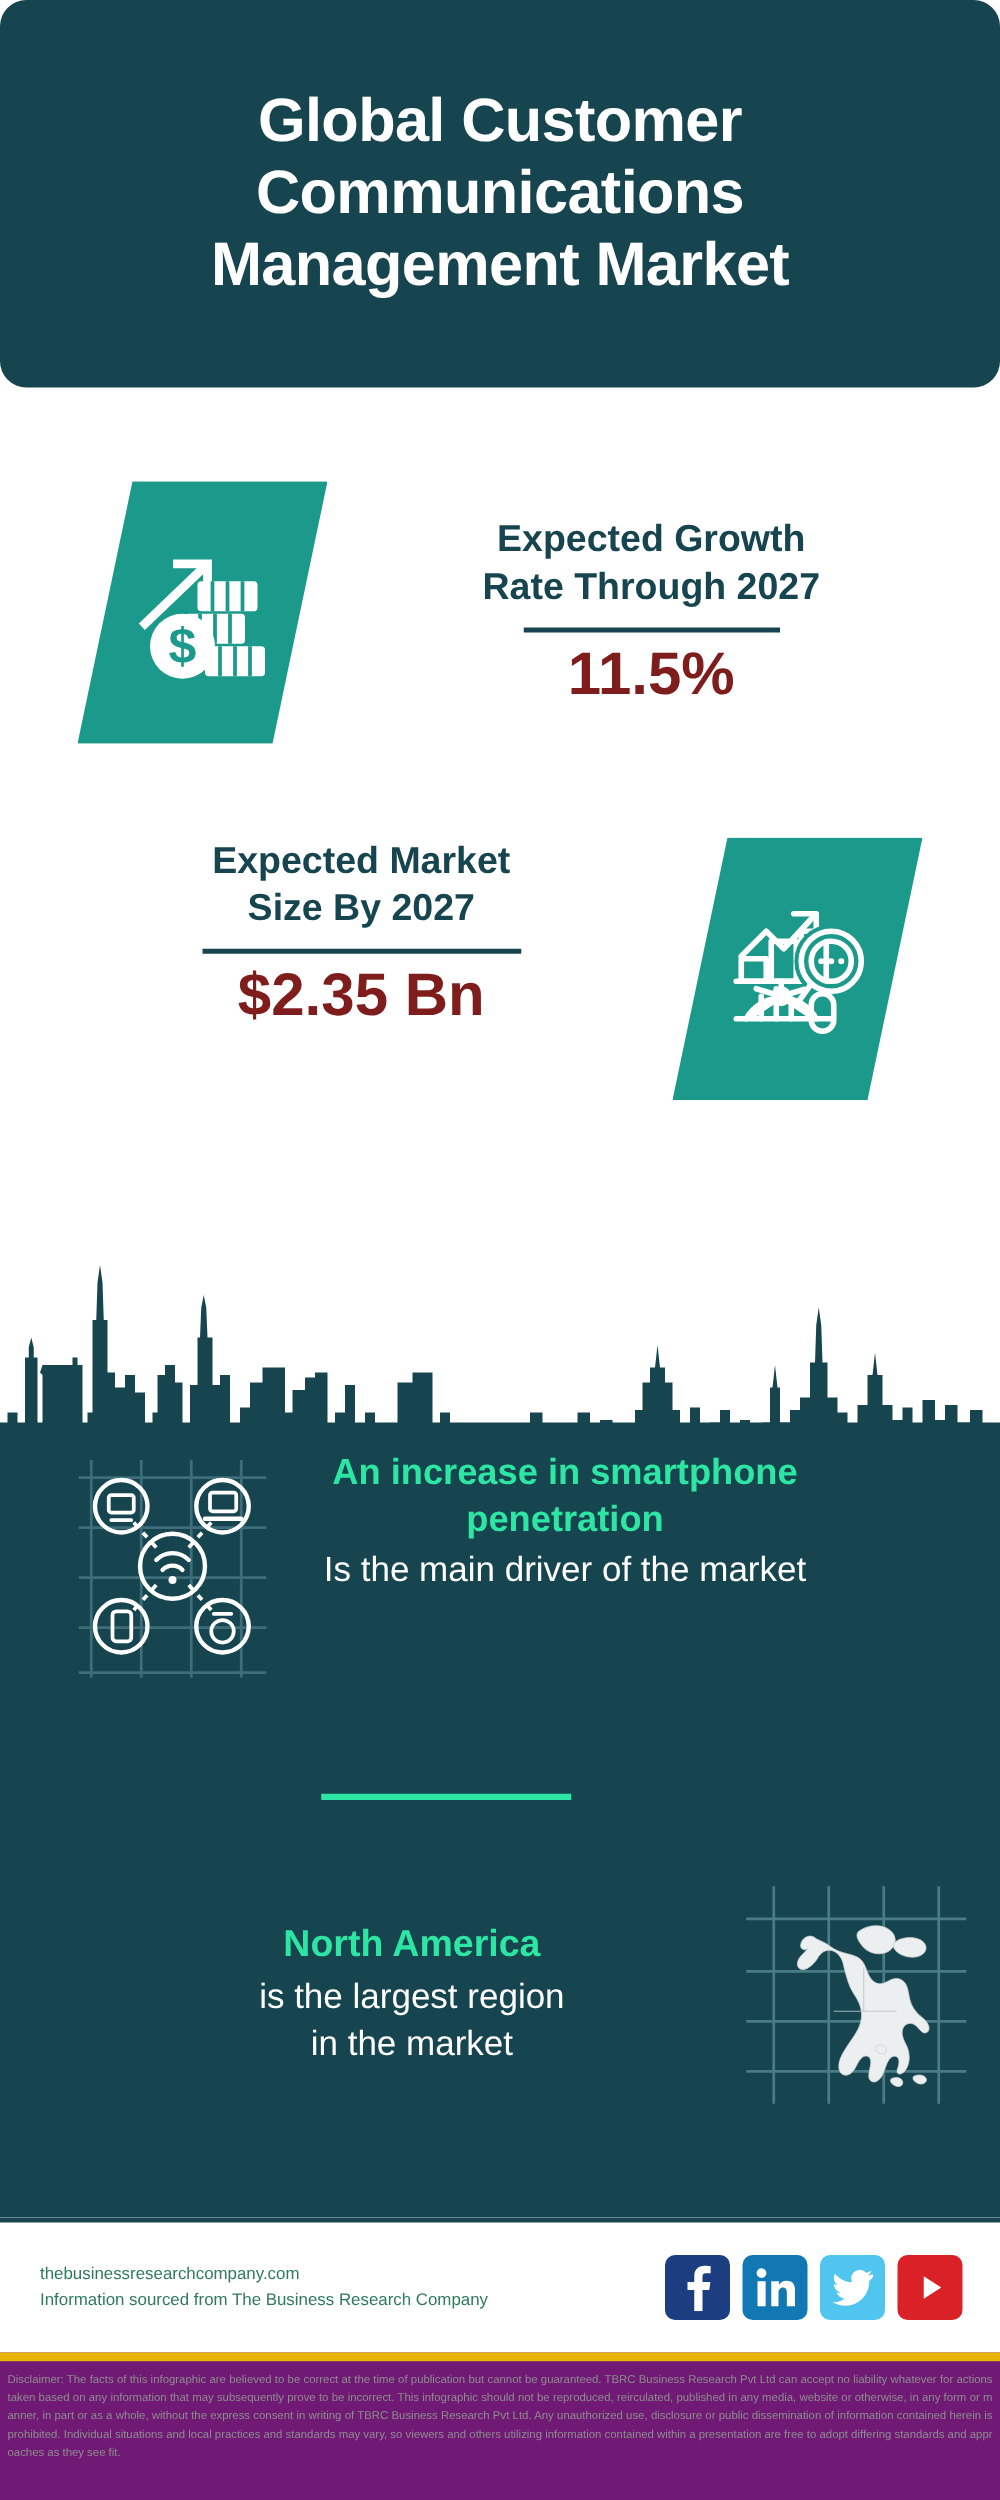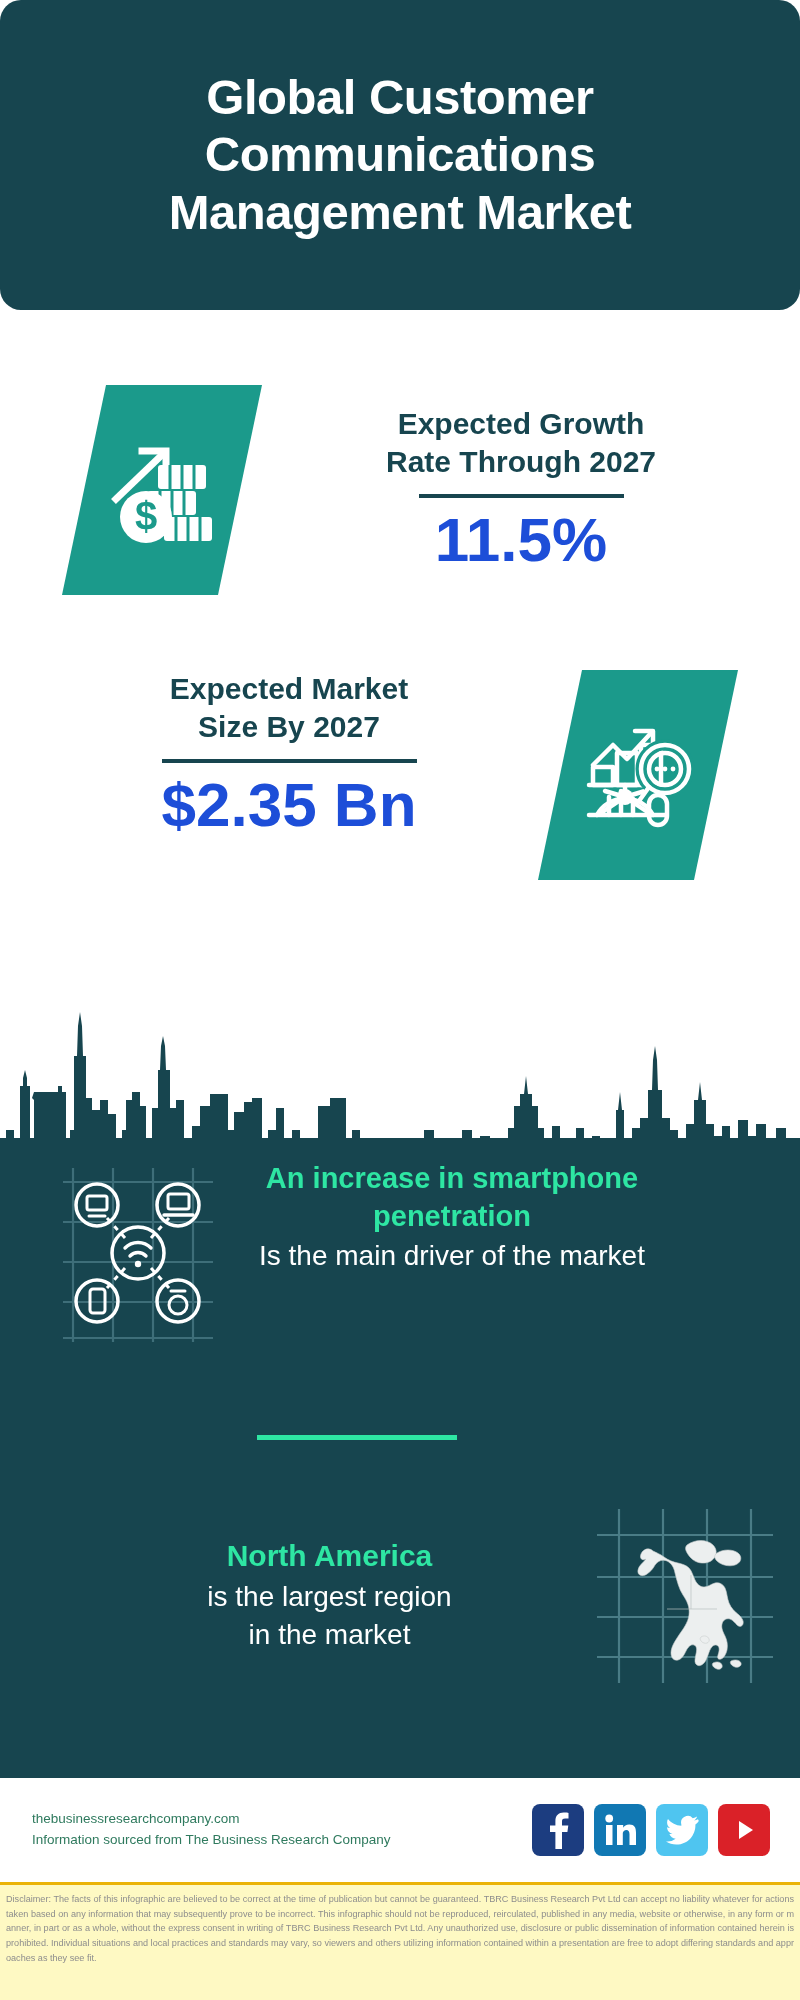--- a/index.html
+++ b/index.html
@@ -52,21 +52,21 @@
   .stat-text { flex:1; text-align:center; padding-right:20px; }
   .stat-label {
     color:#17454F; font-size:30px; font-weight:bold; line-height:1.25;
     white-space:pre-line;
   }
   .stat-rule {
     width:205px; height:4px; background:#17454F;
     margin:14px auto 8px auto;
   }
   .stat-value {
-    color:#1d4ed8; font-size:62px; font-weight:bold; line-height:1.1;
+    color:#7f1d1d; font-size:48px; font-weight:bold; line-height:1.1;
   }
 
   
   .stat2 {
     position:absolute; top:670px; left:0; width:800px; height:310px;
     display:flex; align-items:flex-start;
   }
   .stat2 .stat-text { padding-left:40px; padding-right:0; }
   .stat2 .para-badge { margin-right:62px; }
   .stat2 .stat-rule { width:255px; }
@@ -121,21 +121,21 @@
     width:52px; height:52px; border-radius:8px;
     display:flex; align-items:center; justify-content:center;
   }
   .sc-fb { background:#1C3D80; }
   .sc-li { background:#1178B3; }
   .sc-tw { background:#4FC5F0; }
   .sc-yt { background:#DA2128; }
 
   .disclaimer-band {
     position:absolute; top:1882px; left:0; width:800px; height:118px;
-    background:#fef9c3; border-top:3px solid #eab308;
+    background:#701a75; border-top:7px solid #eab308;
     padding:7px 6px 0 6px;
   }
   .disclaimer-text {
     color:#8D8D8D; font-size:9.1px; line-height:1.62;
     text-align:justify; word-break:break-all;
   }
   svg { display:block; }
 </style>
 </head>
 <body>

